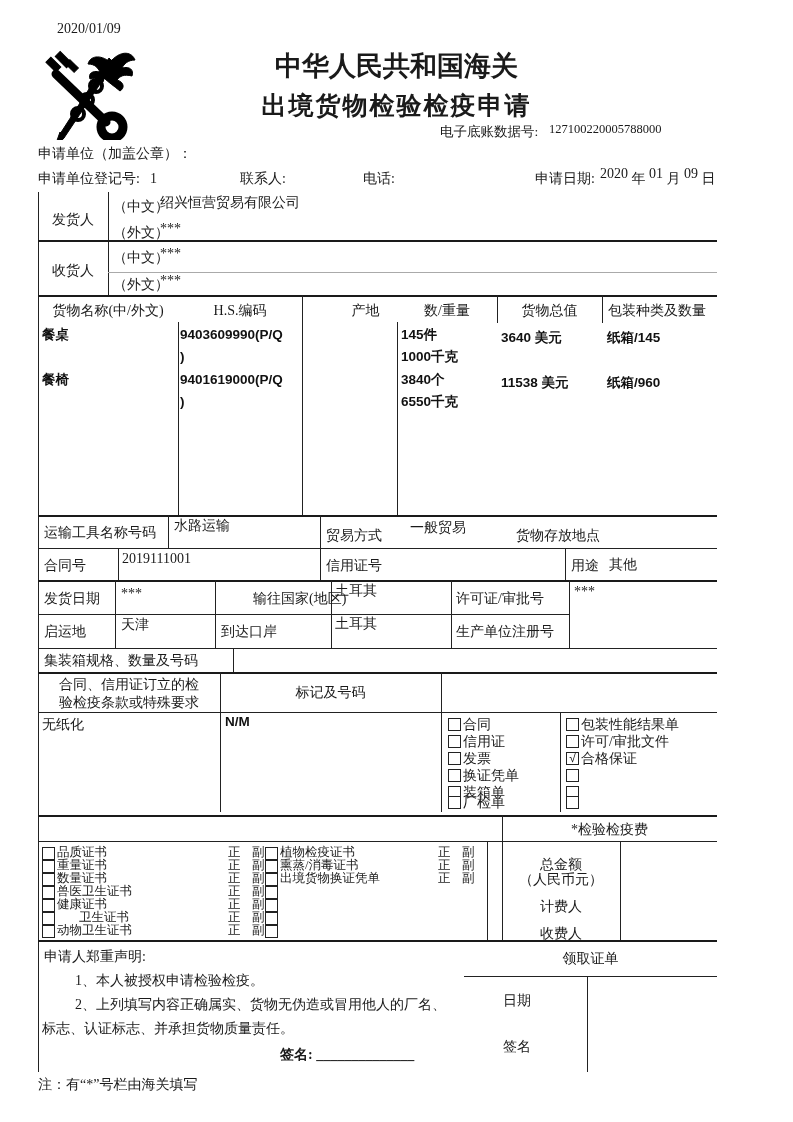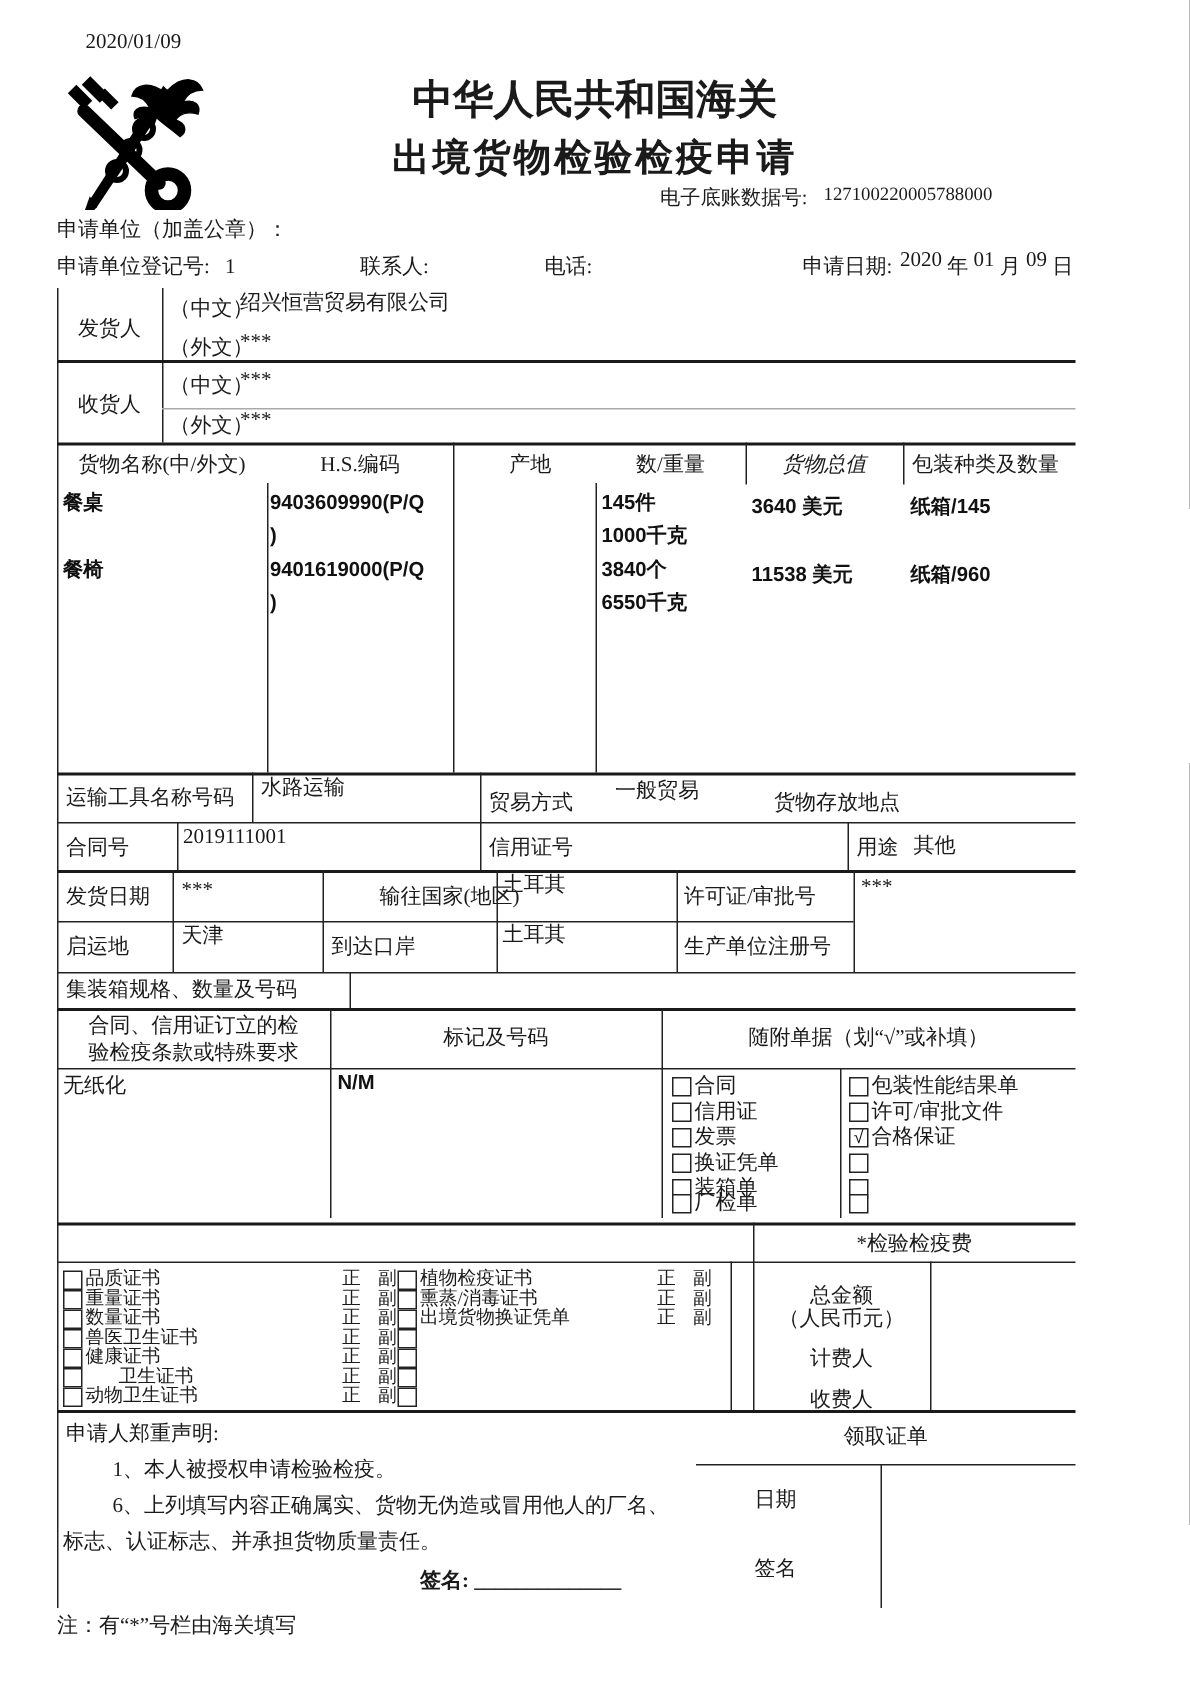--- a/index.html
+++ b/index.html
@@ -96,23 +96,23 @@
   <div class="hl2" style="left:38px;top:295px;width:679px;"></div>
 
   <div class="vl" style="left:302px;top:295px;height:220px;"></div>
   <div class="vl" style="left:497px;top:295px;height:28px;"></div>
   <div class="vl" style="left:602px;top:295px;height:28px;"></div>
   <div class="vl" style="left:178px;top:322px;height:193px;"></div>
   <div class="vl" style="left:397px;top:322px;height:193px;"></div>
 
   <div class="t c" style="left:38px;top:302px;width:140px;">货物名称(中/外文)</div>
   <div class="t c" style="left:178px;top:302px;width:124px;">H.S.编码</div>
-  <div class="t c" style="left:306px;top:302px;width:95px;text-align:center;">产地</div>
+  <div class="t c" style="left:318px;top:302px;width:95px;text-align:center;">产地</div>
   <div class="t c" style="left:397px;top:302px;width:100px;">数/重量</div>
-  <div class="t c" style="left:497px;top:302px;width:105px;font-style:italic;">货物总值</div>
+  <div class="t c" style="left:497px;top:302px;width:105px;">货物总值</div>
   <div class="t" style="left:608px;top:302px;">包装种类及数量</div>
 
   <div class="t gv" style="left:42px;top:327px;">餐桌</div>
   <div class="t gv" style="left:180px;top:327px;">9403609990(P/Q</div>
   <div class="t gv" style="left:180px;top:349px;">)</div>
   <div class="t gv" style="left:401px;top:327px;">145件</div>
   <div class="t gv" style="left:401px;top:349px;">1000千克</div>
   <div class="t gv" style="left:501px;top:330px;">3640 美元</div>
   <div class="t gv" style="left:607px;top:330px;">纸箱/145</div>
 
@@ -171,21 +171,20 @@
   <div class="t" style="left:240px;top:652px;"></div>
 
   <div class="hl2" style="left:38px;top:672px;width:679px;"></div>
   <div class="vl" style="left:220px;top:672px;height:140px;"></div>
   <div class="vl" style="left:441px;top:672px;height:140px;"></div>
   <div class="t c wrap2" style="left:40px;top:676px;width:178px;">
     <span>合同、信用证订立的检</span><br>
     <span>验检疫条款或特殊要求</span>
   </div>
   <div class="t c" style="left:220px;top:684px;width:221px;">标记及号码</div>
-  <div class="t c" style="left:441px;top:684px;width:276px;">随附单据（划“√”或补填）</div>
   <div class="hl" style="left:38px;top:712px;width:679px;"></div>
   <div class="vl" style="left:560px;top:712px;height:100px;"></div>
 
   <div class="t" style="left:42px;top:716px;">无纸化</div>
   <div class="t gv" style="left:225px;top:714px;">N/M</div>
 
   <span class="cb" style="left:448px;top:718px;"></span>
   <div class="t" style="left:463px;top:716px;">合同</div>
   <span class="cb" style="left:448px;top:735px;"></span>
   <div class="t" style="left:463px;top:733px;">信用证</div>
@@ -265,21 +264,21 @@
   <div class="t c" style="left:502px;top:871px;width:118px;">（人民币元）</div>
   <div class="t" style="left:630px;top:855px;"></div>
   <div class="t c" style="left:502px;top:898px;width:118px;">计费人</div>
   <div class="t" style="left:630px;top:898px;"></div>
   <div class="t c" style="left:502px;top:925px;width:118px;">收费人</div>
   <div class="t" style="left:630px;top:925px;"></div>
 
   <div class="hl2" style="left:38px;top:940px;width:679px;"></div>
   <div class="t" style="left:44px;top:948px;">申请人郑重声明:</div>
   <div class="t" style="left:75px;top:972px;">1、本人被授权申请检验检疫。</div>
-  <div class="t" style="left:75px;top:996px;">6、上列填写内容正确属实、货物无伪造或冒用他人的厂名、</div>
+  <div class="t" style="left:75px;top:996px;">2、上列填写内容正确属实、货物无伪造或冒用他人的厂名、</div>
   <div class="t" style="left:42px;top:1020px;">标志、认证标志、并承担货物质量责任。</div>
   <div class="t" style="left:280px;top:1046px;font-weight:bold;">签名: ______________</div>
 
   <div class="t c" style="left:464px;top:950px;width:253px;">领取证单</div>
   <div class="hl" style="left:464px;top:976px;width:253px;"></div>
   <div class="vl" style="left:587px;top:976px;height:96px;"></div>
   <div class="t" style="left:503px;top:992px;">日期</div>
   <div class="t" style="left:600px;top:992px;"></div>
   <div class="t" style="left:503px;top:1038px;">签名</div>
   <div class="t" style="left:600px;top:1038px;"></div>

